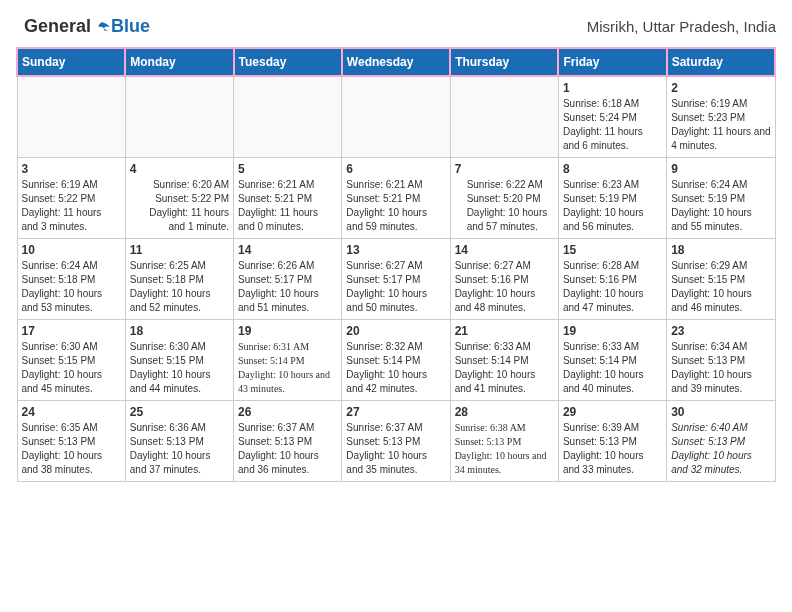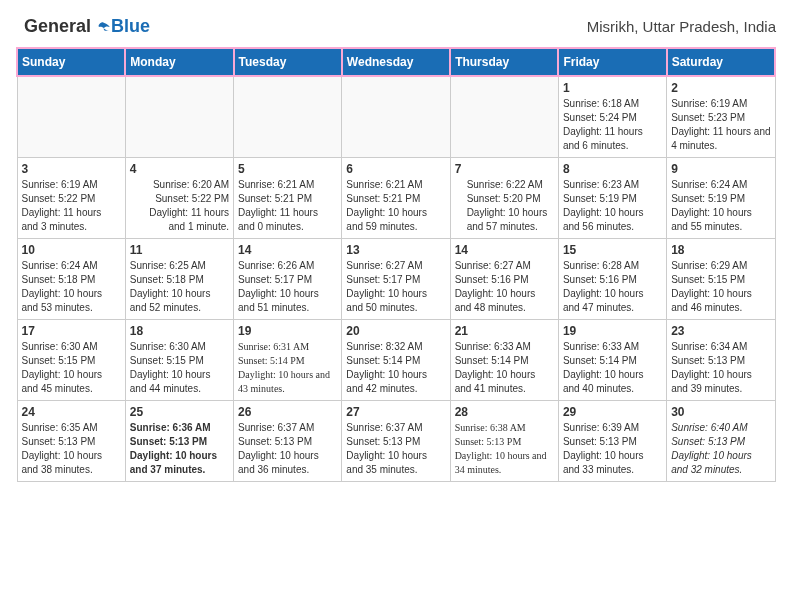--- a/index.html
+++ b/index.html
@@ -277,21 +277,21 @@
       </tr>
       <tr>
         <td>
           <span class="day-number">24</span>
           <div class="day-info" style="white-space: pre-line;">Sunrise: 6:35 AM
 Sunset: 5:13 PM
 Daylight: 10 hours and 38 minutes.</div>
         </td>
         <td>
           <span class="day-number">25</span>
-          <div class="day-info" style="white-space: pre-line; font-weight: bold;">Sunrise: 6:36 AM
+          <div class="day-info" style="white-space: pre-line;">Sunrise: 6:36 AM
 Sunset: 5:13 PM
 Daylight: 10 hours and 37 minutes.</div>
         </td>
         <td>
           <span class="day-number">26</span>
           <div class="day-info" style="white-space: pre-line;">Sunrise: 6:37 AM
 Sunset: 5:13 PM
 Daylight: 10 hours and 36 minutes.</div>
         </td>
         <td>

